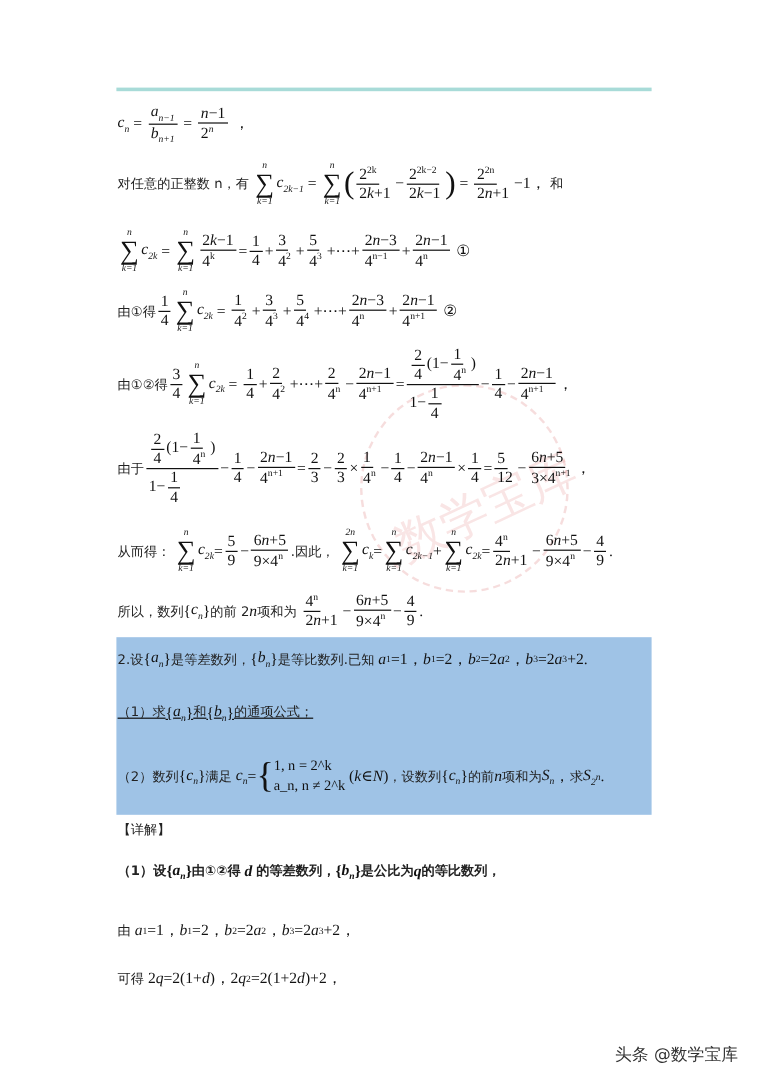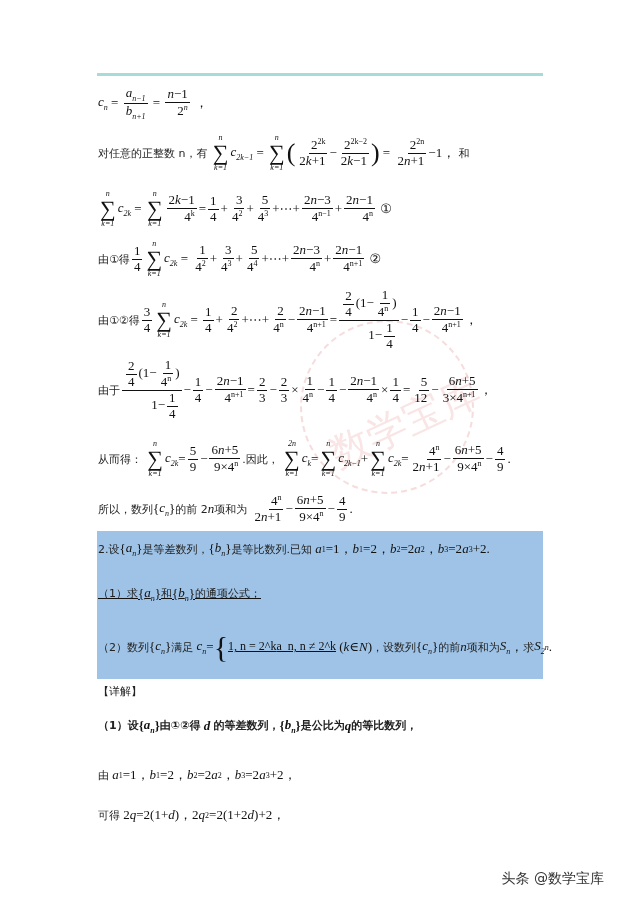--- a/index.html
+++ b/index.html
@@ -2,33 +2,33 @@
 <html><head>
 <meta charset="utf-8">
 <style>
   html, body { margin:0; padding:0; }
   body { width:640px; height:905px; background:#ffffff; position:relative; overflow:hidden;
          font-family:"Liberation Serif","DejaVu Serif",serif; color:#111; }
   .rule { position:absolute; left:97px; top:73px; width:446px; height:3px; background:#a8dbd8; }
   .line { position:absolute; left:98px; font-size:13px; white-space:nowrap; display:flex; align-items:center; }
   .cjk { font-family:"DejaVu Sans",sans-serif; font-size:11px; color:#222; }
   .m { font-style:italic; }
-  .frac { display:inline-flex; flex-direction:column; align-items:flex-end; vertical-align:middle; margin:0 2px; }
+  .frac { display:inline-flex; flex-direction:column; align-items:flex-start; vertical-align:middle; margin:0 2px; }
   .frac .num { border-bottom:1px solid #111; padding:0 2px; line-height:1.15; }
   .frac .den { padding:0 2px; line-height:1.15; }
   .sum { display:inline-flex; flex-direction:column; align-items:center; vertical-align:middle; margin:0 2px; line-height:1; }
   .sum .top, .sum .bot { font-size:8px; font-style:italic; }
   .sum .sig { font-size:22px; }
   sub, sup { font-size:8px; }
   .box { position:absolute; left:97px; top:531px; width:446px; height:148px; background:#9fc3e6; }
   .watermark { position:absolute; left:300px; top:320px; width:170px; height:170px; border-radius:50%;
                border:2px dashed rgba(220,120,120,0.25); }
   .watermark-text { position:absolute; left:325px; top:395px; font-family:"DejaVu Sans",sans-serif;
                     font-size:40px; color:rgba(220,110,110,0.18); transform:rotate(-25deg); }
-  .footer { position:absolute; right:36px; top:870px; font-family:"DejaVu Sans",sans-serif; font-size:14px; color:#333; }
+  .footer { position:absolute; right:25px; top:870px; font-family:"DejaVu Sans",sans-serif; font-size:14px; color:#333; }
 </style>
 </head>
 <body>
 
 <div class="rule"></div>
 
 <div class="watermark"></div>
 <div class="watermark-text">数学宝库</div>
 
 <div class="line" style="top:86px;">
@@ -321,21 +321,21 @@
 <div class="box"></div>
 <div class="line" style="top:540px;">
   <span class="cjk">2.设</span>{<span class="m">a<sub>n</sub></span>}<span class="cjk">是等差数列，</span>{<span class="m">b<sub>n</sub></span>}<span class="cjk">是等比数列.已知</span>&nbsp;<span class="m">a</span><sub>1</sub>=1，<span class="m">b</span><sub>1</sub>=2，<span class="m">b</span><sub>2</sub>=2<span class="m">a</span><sub>2</sub>，<span class="m">b</span><sub>3</sub>=2<span class="m">a</span><sub>3</sub>+2.
 </div>
 <div class="line" style="top:585px;text-decoration:underline;">
   <span class="cjk">（1）求</span>{<span class="m">a<sub>n</sub></span>}<span class="cjk">和</span>{<span class="m">b<sub>n</sub></span>}<span class="cjk">的通项公式；</span>
 </div>
 <div class="line" style="top:630px;">
   <span class="cjk">（2）数列</span>{<span class="m">c<sub>n</sub></span>}<span class="cjk">满足</span>&nbsp;<span class="m">c<sub>n</sub></span>=
   <span style="font-size:30px;">{</span>
-  <span style="display:inline-flex;flex-direction:row;font-size:12px;line-height:1.3;text-decoration:underline;">
+  <span style="display:inline-flex;flex-direction:column;font-size:12px;line-height:1.3;">
     <span>1,   n = 2^k</span>
     <span>a_n, n ≠ 2^k</span>
   </span>&nbsp;(<span class="m">k</span>∈<span class="m">N</span>)<span class="cjk">，设数列</span>{<span class="m">c<sub>n</sub></span>}<span class="cjk">的前</span><span class="m">n</span><span class="cjk">项和为</span><span class="m">S<sub>n</sub></span>，<span class="cjk">求</span><span class="m">S<sub>2<sup>n</sup></sub></span>.
 </div>
 
 <div class="line" style="top:684px;">
   <span class="cjk">【详解】</span>
 </div>
 <div class="line" style="top:717px;font-weight:bold;">
   <span class="cjk">（1）设</span>{<span class="m">a<sub>n</sub></span>}<span class="cjk">由①②得</span>&nbsp;<span class="m">d</span>&nbsp;<span class="cjk">的等差数列，</span>{<span class="m">b<sub>n</sub></span>}<span class="cjk">是公比为</span><span class="m">q</span><span class="cjk">的等比数列，</span>

